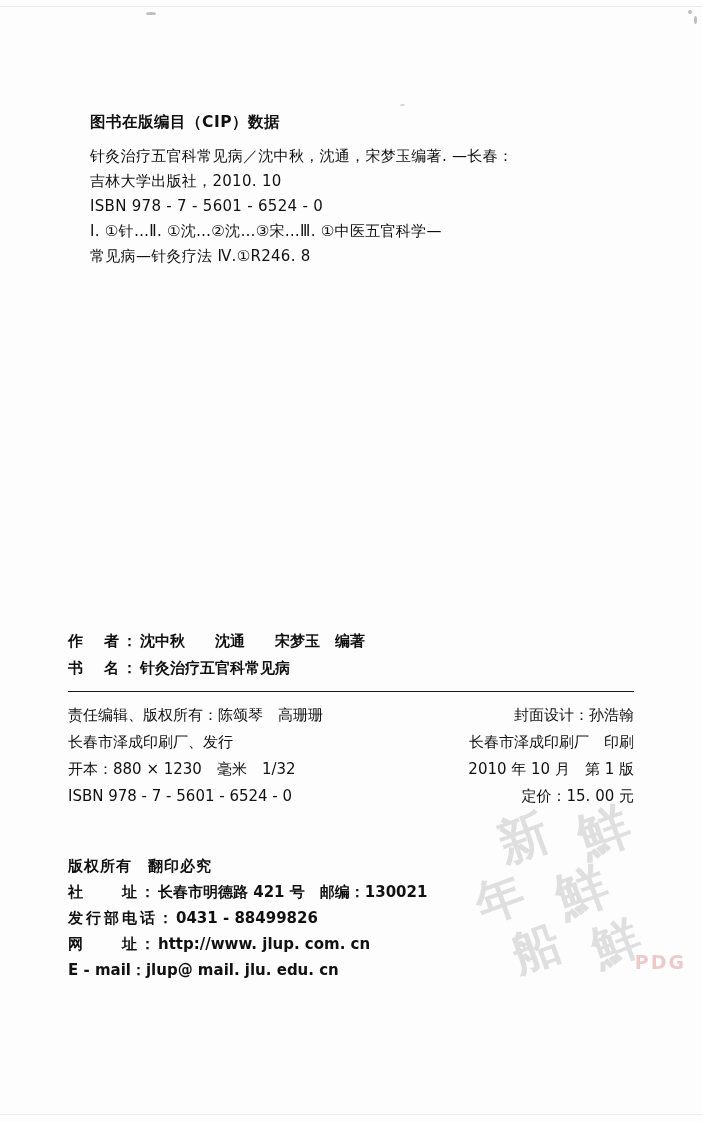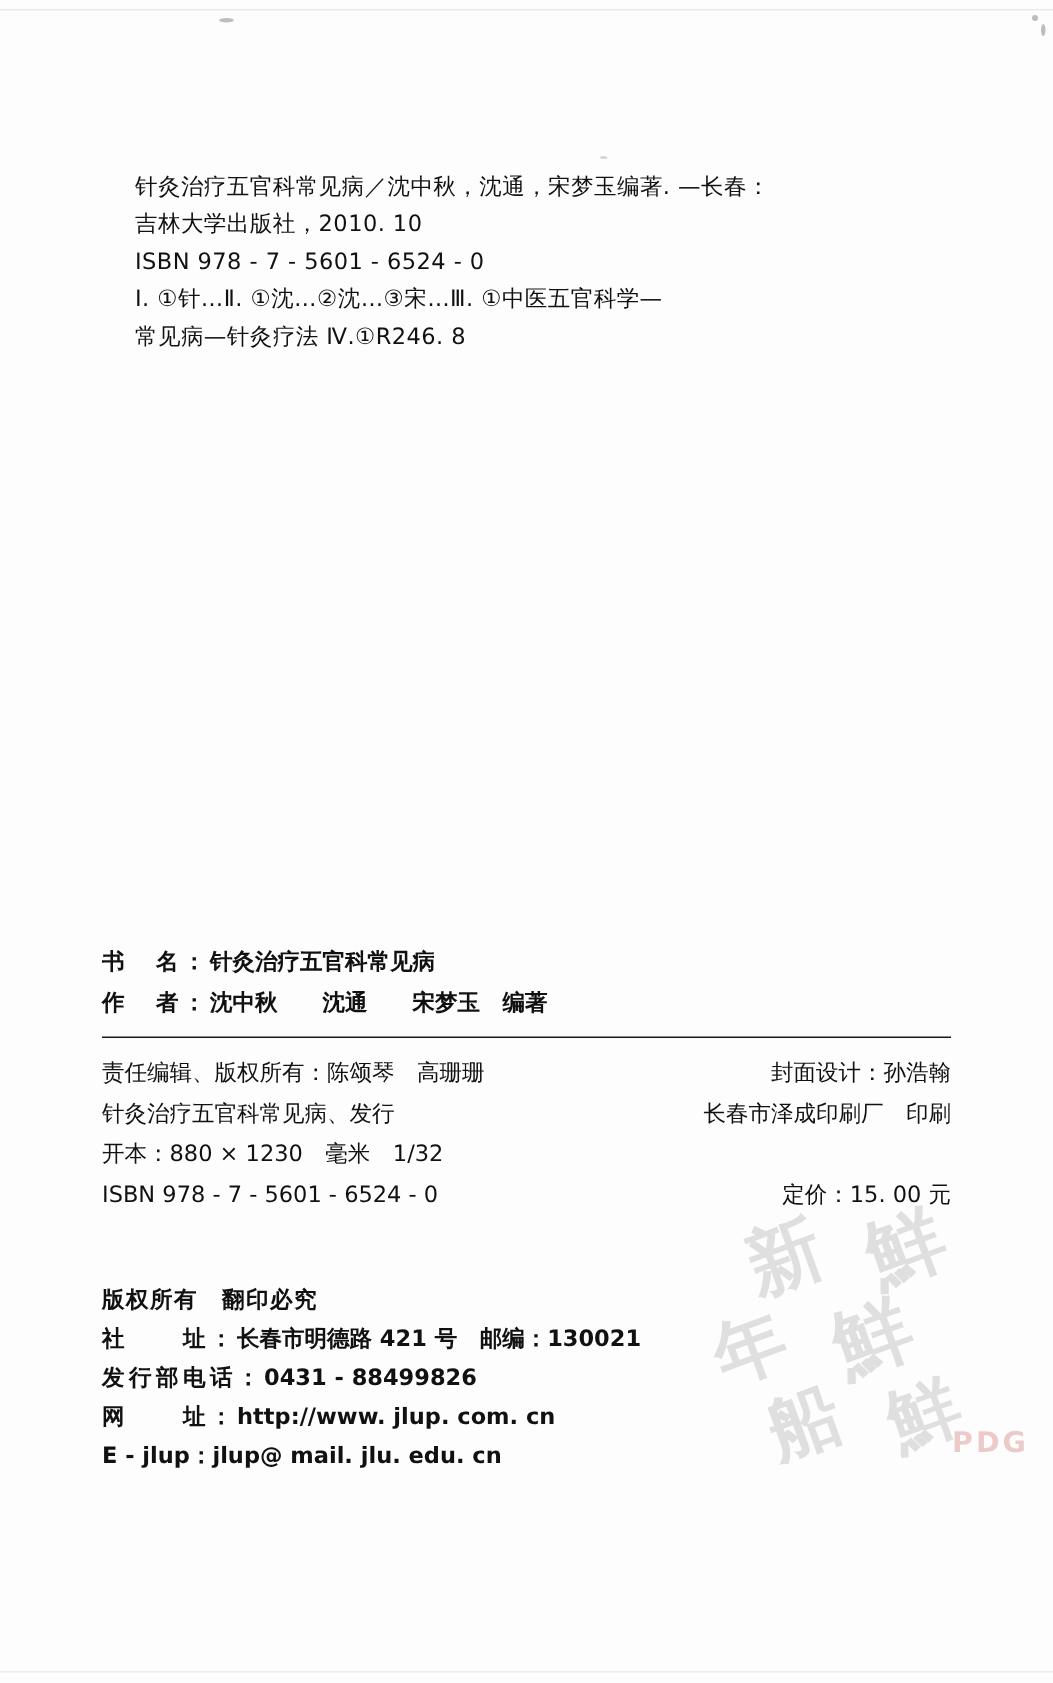--- a/index.html
+++ b/index.html
@@ -150,53 +150,55 @@
 <div class="page">
 
   <div class="edge-noise" style="top:6px;opacity:.5"></div>
   <div class="speck" style="left:146px;top:12px;width:10px;height:3px;"></div>
   <div class="speck" style="left:688px;top:10px;width:4px;height:4px;"></div>
   <div class="speck" style="left:694px;top:16px;width:3px;height:8px;"></div>
   <div class="speck" style="left:400px;top:104px;width:5px;height:2px;opacity:.6"></div>
   <div class="edge-noise" style="top:1114px;opacity:.45"></div>
 
   <div class="cip">
+    <div class="cip-title">图书在版编目（CIP）数据</div>
 
     <div class="cip-line">针灸治疗五官科常见病／沈中秋，沈通，宋梦玉编著. —长春：</div>
     <div class="cip-line">吉林大学出版社，2010. 10</div>
     <div class="cip-line">ISBN 978 - 7 - 5601 - 6524 - 0</div>
     <div class="cip-line">Ⅰ. ①针…Ⅱ. ①沈…②沈…③宋…Ⅲ. ①中医五官科学—</div>
     <div class="cip-line">常见病—针灸疗法 Ⅳ.①R246. 8</div>
 
     <div class="cip-gap"></div>
 
   </div>
 
   <div class="colophon">
 
     <div class="cl-row">
+      <span class="lab">作　者：</span><span class="val">沈中秋　　沈通　　宋梦玉　编著</span>
+    </div>
+
+    <div class="cl-row">
       <span class="lab">书　名：</span><span class="val">针灸治疗五官科常见病</span>
-    </div>
-
-    <div class="cl-row">
-      <span class="lab">作　者：</span><span class="val">沈中秋　　沈通　　宋梦玉　编著</span>
     </div>
 
     <div class="rule"></div>
 
     <div class="two-col">
       <span class="left">责任编辑、版权所有：陈颂琴　高珊珊</span>
       <span class="right">封面设计：孙浩翰</span>
     </div>
     <div class="two-col">
-      <span class="left">针灸治疗五官科常见病、发行</span>
+      <span class="left">长春市泽成印刷厂、发行</span>
       <span class="right">长春市泽成印刷厂　印刷</span>
     </div>
     <div class="two-col">
       <span class="left">开本：880 × 1230　毫米　1/32</span>
+      <span class="right">2010 年 10 月　第 1 版</span>
     </div>
     <div class="two-col">
       <span class="left">ISBN 978 - 7 - 5601 - 6524 - 0</span>
       <span class="right">定价：15. 00 元</span>
     </div>
 
     <div class="tail">
       <div class="t-row bold" style="letter-spacing:1px">版权所有　翻印必究</div>
 
       <div class="t-row">
@@ -205,21 +207,21 @@
 
       <div class="t-row">
         <span class="lab bold">发行部电话：</span><span class="bold">0431 - 88499826</span>
       </div>
 
       <div class="t-row">
         <span class="lab bold">网　　址：</span><span class="bold">http://www. jlup. com. cn</span>
       </div>
 
       <div class="t-row">
-        <span class="bold">E - jlup：</span><span class="bold">jlup@ mail. jlu. edu. cn</span>
+        <span class="bold">E - mail：</span><span class="bold">jlup@ mail. jlu. edu. cn</span>
       </div>
     </div>
   </div>
 
   <div class="watermark">
     <div class="wm-char" style="left:28px;  top:10px;  font-size:50px;">新</div>
     <div class="wm-char" style="left:108px; top:2px;   font-size:52px;">鮮</div>
     <div class="wm-char" style="left:6px;   top:72px;  font-size:48px;">年</div>
     <div class="wm-char" style="left:86px;  top:62px;  font-size:52px;">鮮</div>
     <div class="wm-char" style="left:42px;  top:122px; font-size:48px;">船</div>

